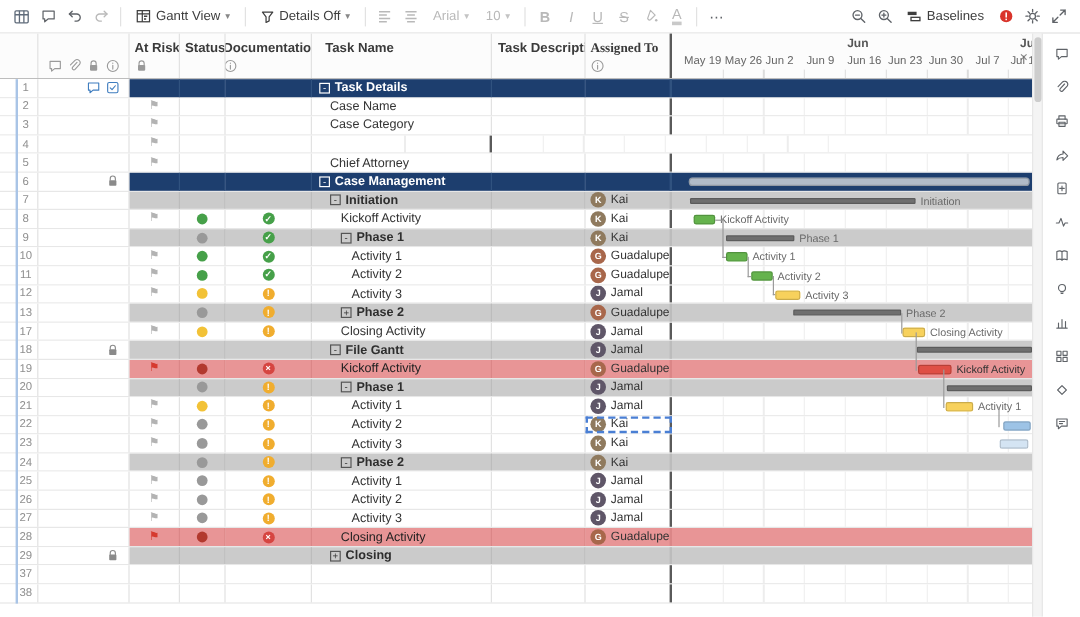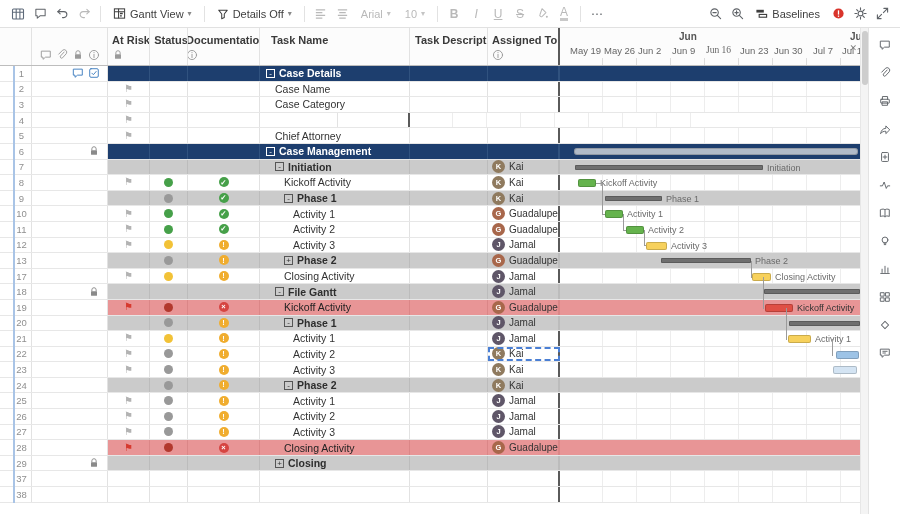--- a/index.html
+++ b/index.html
@@ -283,40 +283,40 @@
             <span class="hlabel">Task Name</span>
           </div>
       </div>
       <div class="c c-desc">
         <div class="hcol">
             <span class="hlabel">Task Description</span>
           </div>
       </div>
       <div class="c c-assign">
         <div class="hcol">
-          <span class="hlabel" style="padding-left:0;">Assigned To</span>
+          <span class="hlabel" style="padding-left:0;font-family:Liberation Serif, serif;">Assigned To</span>
           <span class="hicons" style="padding-left:0;" id="hdr-assign-info">
               <svg width="12" height="12" viewBox="0 0 14 14" fill="none" stroke="currentColor" stroke-width="1.1" stroke-linecap="round" stroke-linejoin="round">
                 <circle cx="7" cy="7" r="5.3"></circle>
                 <path d="M7 6.3V10M7 4.1v.3"></path>
               </svg>
             </span>
         </div>
       </div>
       <div class="c c-gantt">
         <div class="thead" id="thead-gantt">
           <div class="hdrgrid"></div>
           <span class="tclose">✕</span>
-        <span class="month" style="left: 119px;">Jun</span>
+        <span class="month" style="left: 146px;">Jun</span>
             <span class="month" style="left: 290px;">Jul</span>
             <span class="week" style="left: 10px;">May 19</span>
             <span class="week" style="left: 44px;">May 26</span>
             <span class="week" style="left: 78px;">Jun 2</span>
             <span class="week" style="left: 112px;">Jun 9</span>
-            <span class="week" style="left: 146px; font-family: Liberation Serif, serif;">Jun 16</span>
+            <span class="week" style="left: 146px;">Jun 16</span>
             <span class="week" style="left: 180px;">Jun 23</span>
             <span class="week" style="left: 214px;">Jun 30</span>
             <span class="week" style="left: 253px;">Jul 7</span>
             <span class="week" style="left: 282px;">Jul 1</span>
           </div>
       </div>
     </div>
 
     <div class="gbody" id="gbody">
         <div class="row dark">
@@ -333,21 +333,21 @@
                 <rect x="2" y="2" width="10" height="10" rx="1.5"></rect>
                 <path d="M4.5 7.2l1.8 1.8 3.2-3.8"></path>
               </svg>
             </span>
           </div>
           <div class="c c-risk p"></div>
           <div class="c c-status p"></div>
           <div class="c c-doc p"></div>
           <div class="c c-name p" style="padding-left: 6px;">
             <span class="cbox">-</span>
-            <span class="tname">Case Details</span>
+            <span class="tname">Task Details</span>
           </div>
           <div class="c c-desc p"></div>
           <div class="c c-assign p"></div>
           <div class="c c-gantt p"></div>
         </div>
         <div class="row task">
           <div class="c c-gutter"></div>
           <div class="c c-num">2</div>
           <div class="c c-icons"></div>
           <div class="c c-risk p">

